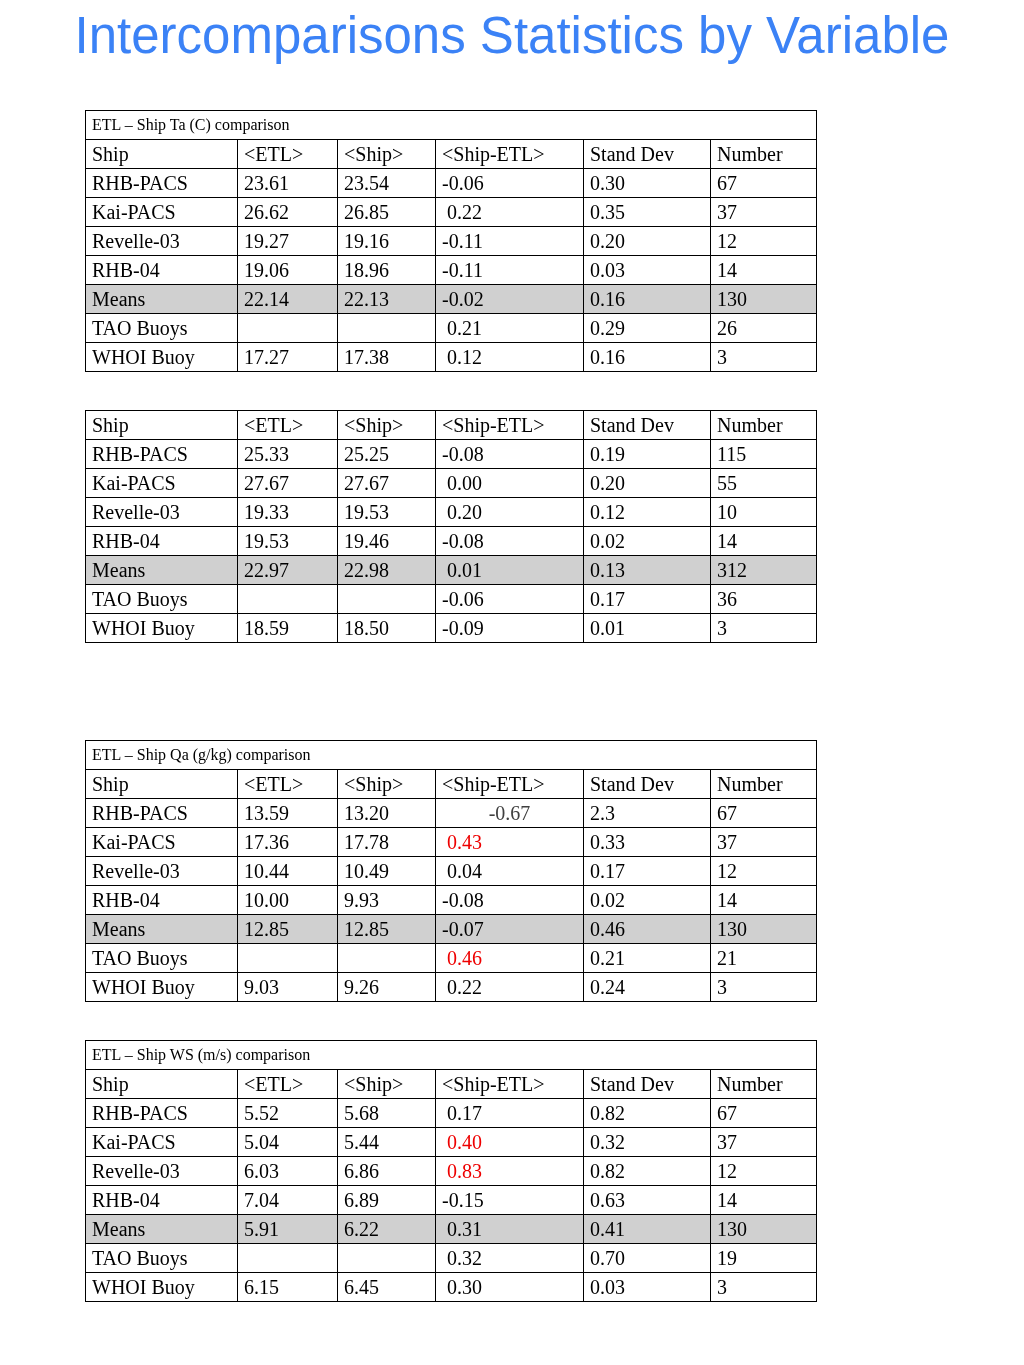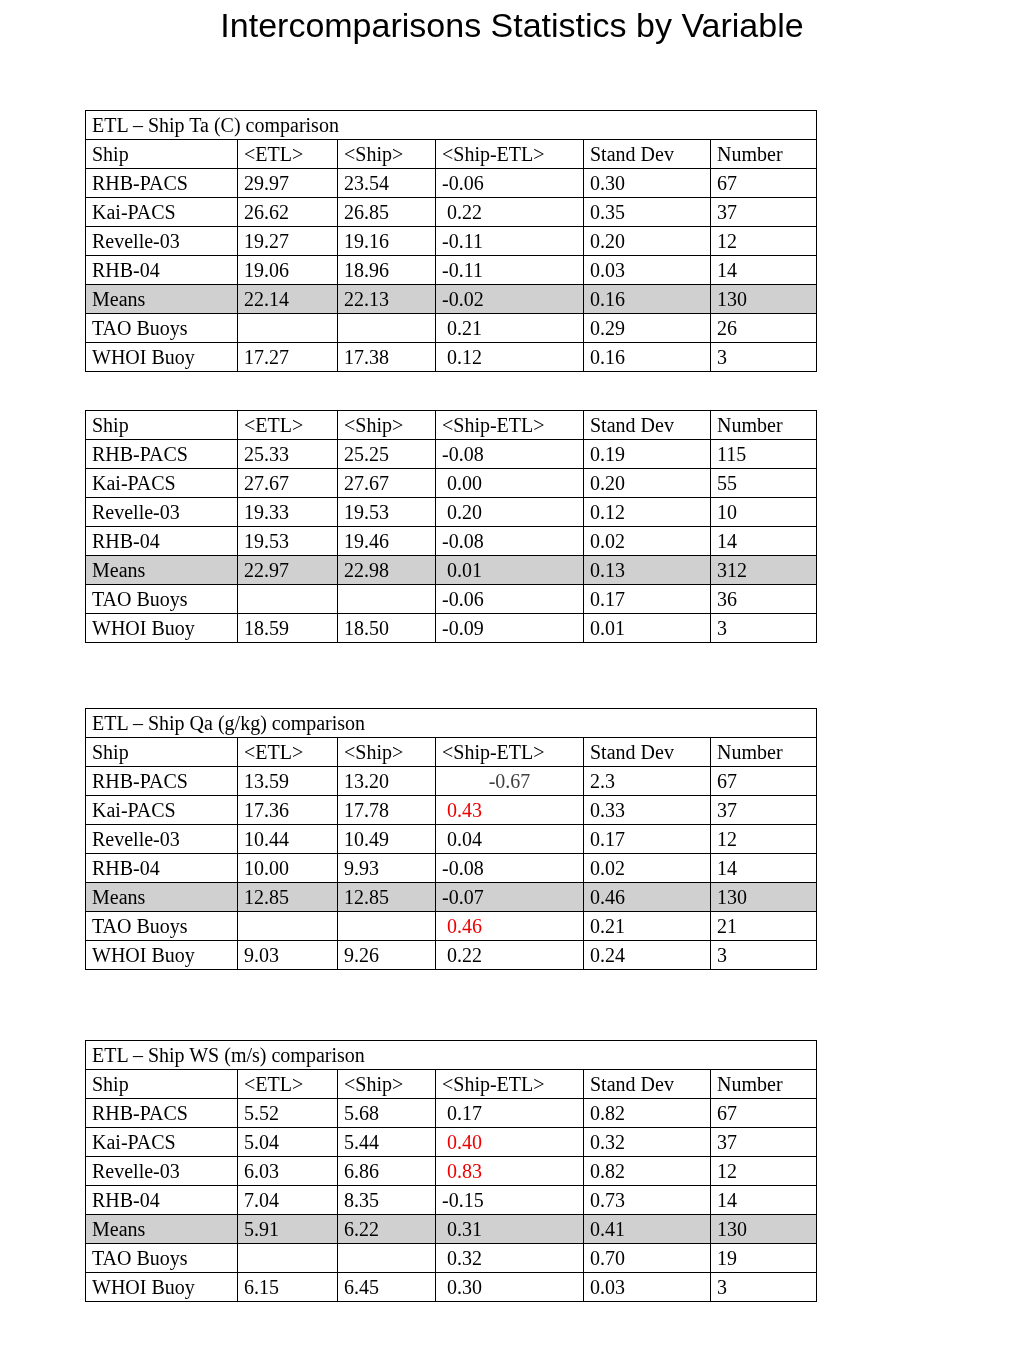--- a/index.html
+++ b/index.html
@@ -17,24 +17,24 @@
     background: #ffffff;
     overflow: hidden;
   }
   .title {
     position: absolute;
     top: 6px;
     left: 0;
     width: 100%;
     text-align: center;
     font-family: "Liberation Sans", sans-serif;
-    font-size: 34px;
+    font-size: 51px;
     font-weight: 400;
     letter-spacing: 0px;
-    color: #000000;
+    color: #3b82f6;
   }
   table.stats-table {
     position: absolute;
     left: 85px;
     width: 731px;
     border-collapse: collapse;
     table-layout: fixed;
     font-family: "Liberation Serif", serif;
     font-size: 20px;
     color: #000000;
@@ -42,31 +42,31 @@
   table.stats-table td {
     border: 1px solid #000000;
     padding: 1px 6px;
     height: 29px;
     vertical-align: middle;
     white-space: pre;
     overflow: hidden;
     text-align: left;
   }
   table.stats-table td.tbl-title {
-    font-size: 20px;
+    font-size: 16px;
   }
   .stats-table col:nth-child(1) { width: 152px; }
   .stats-table col:nth-child(2) { width: 100px; }
   .stats-table col:nth-child(3) { width: 98px;  }
   .stats-table col:nth-child(4) { width: 148px; }
   .stats-table col:nth-child(5) { width: 127px; }
   .stats-table col:nth-child(6) { width: 106px; }
   .t1 { top: 110px; }
   .t2 { top: 410px; }
-  .t3 { top: 708px; border-radius: 31px; }
+  .t3 { top: 740px; border-radius: 31px; }
   .t4 { top: 1040px; padding-left: 48px; }
 </style>
 </head>
 <body>
 
 <div class="slide">
   <h1 class="title">Intercomparisons Statistics by Variable</h1>
 
   <table class="stats-table t1">
       <colgroup>
@@ -84,21 +84,21 @@
         <tr>
           <td>Ship</td>
           <td>&lt;ETL&gt;</td>
           <td>&lt;Ship&gt;</td>
           <td>&lt;Ship-ETL&gt;</td>
           <td>Stand Dev</td>
           <td>Number</td>
         </tr>
         <tr>
           <td>RHB-PACS</td>
-          <td>29.97</td>
+          <td>23.61</td>
           <td>23.54</td>
           <td>-0.06</td>
           <td>0.30</td>
           <td>67</td>
         </tr>
         <tr>
           <td>Kai-PACS</td>
           <td>26.62</td>
           <td>26.85</td>
           <td> 0.22</td>
@@ -343,23 +343,23 @@
           <td>Revelle-03</td>
           <td>6.03</td>
           <td>6.86</td>
           <td style="color: rgb(238, 0, 0);"> 0.83</td>
           <td>0.82</td>
           <td>12</td>
         </tr>
         <tr>
           <td>RHB-04</td>
           <td>7.04</td>
-          <td>8.35</td>
+          <td>6.89</td>
           <td>-0.15</td>
-          <td>0.73</td>
+          <td>0.63</td>
           <td>14</td>
         </tr>
         <tr style="background: rgb(208, 208, 208);">
           <td>Means</td>
           <td>5.91</td>
           <td>6.22</td>
           <td> 0.31</td>
           <td>0.41</td>
           <td>130</td>
         </tr>

